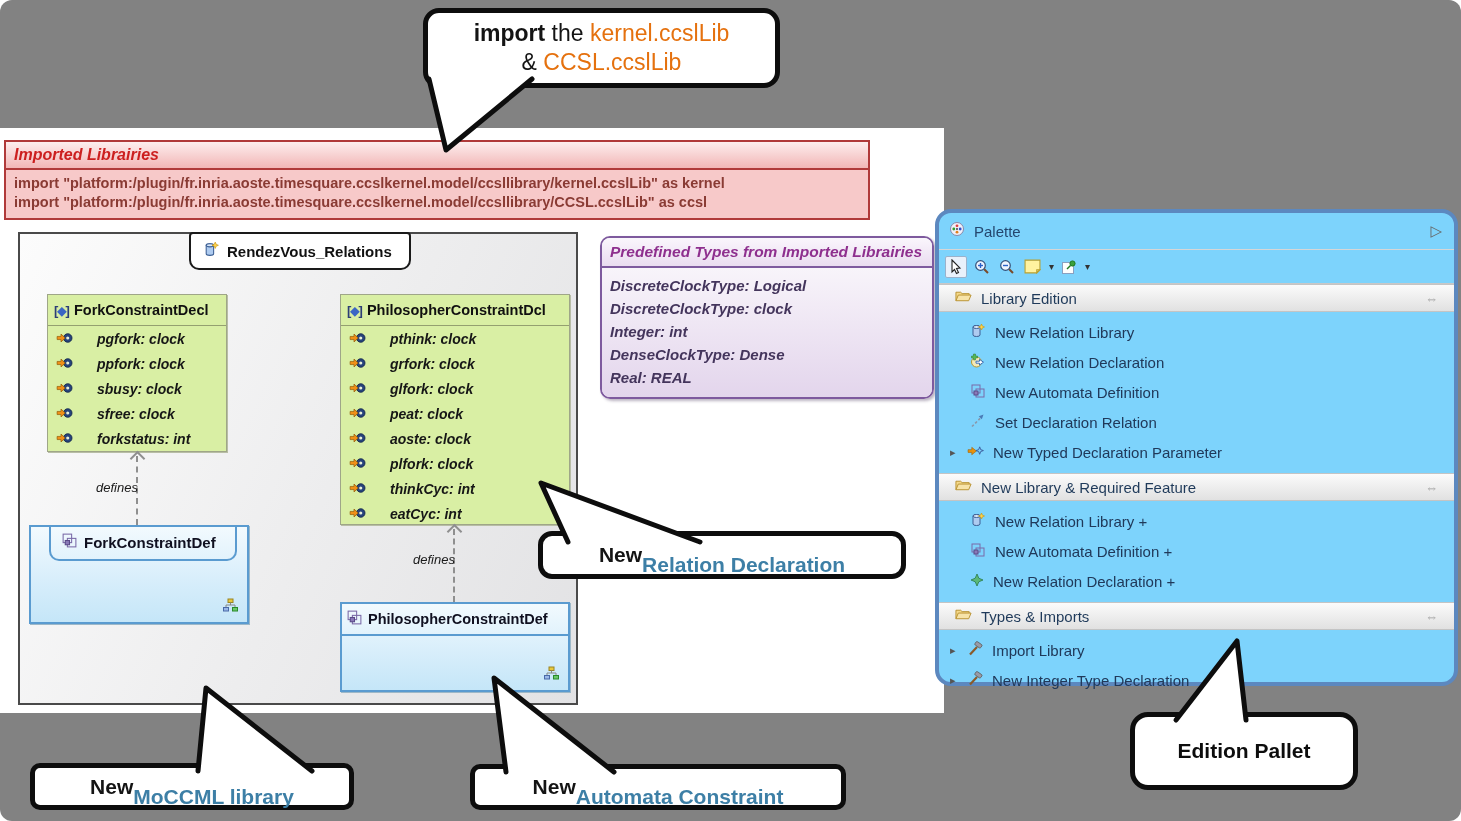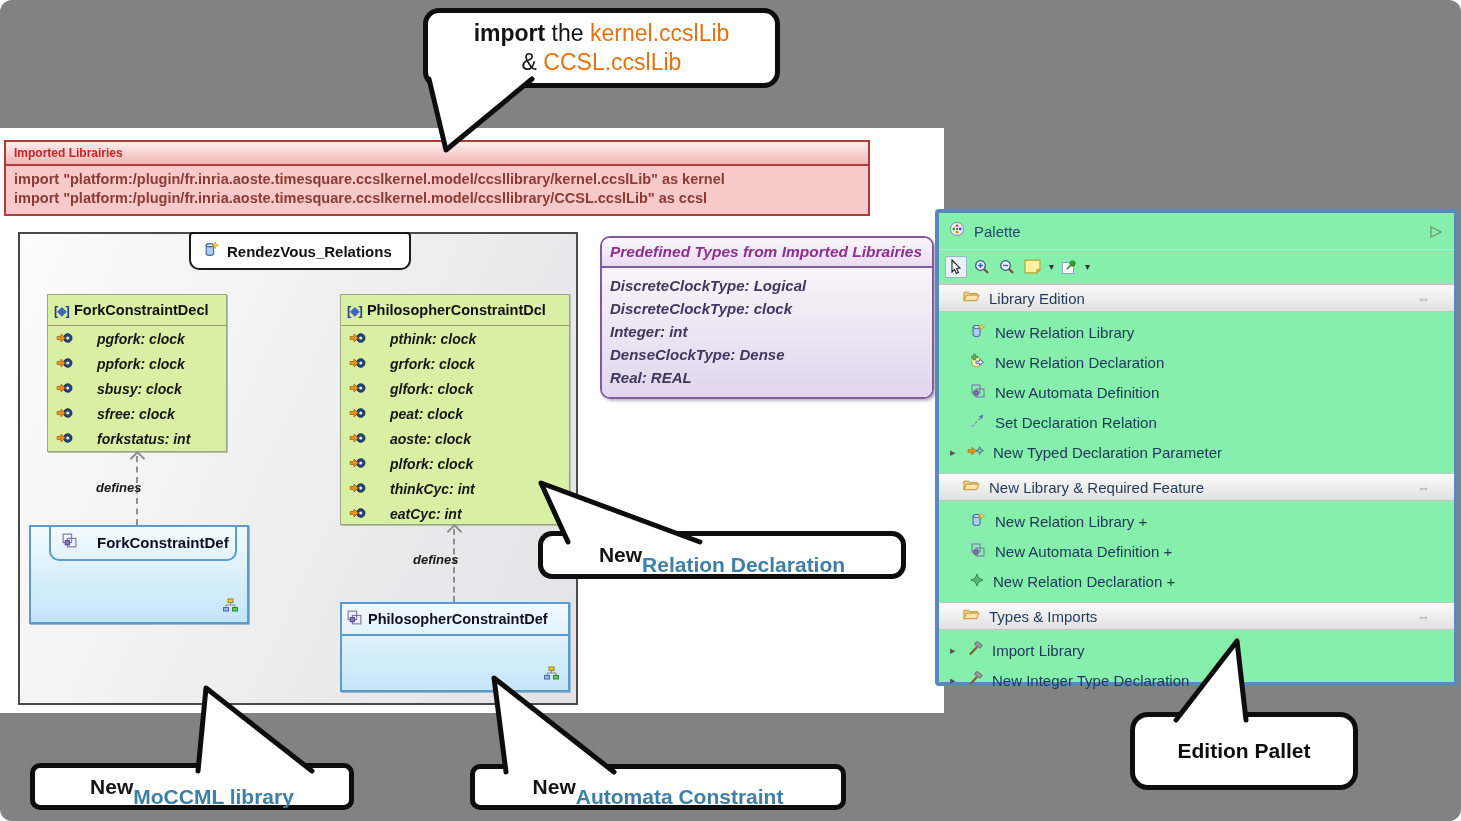--- a/index.html
+++ b/index.html
@@ -4,21 +4,21 @@
 <style>
   html,body{margin:0;padding:0;background:#fff;font-family:"Liberation Sans",sans-serif;}
   .stage{position:relative;width:1461px;height:821px;background:#828282;border-radius:12px;overflow:hidden;}
 
   
   .editor-area{position:absolute;left:0;top:128px;width:944px;height:585px;background:#ffffff;}
 
   
   .imported{position:absolute;left:4px;top:140px;width:866px;z-index:6;}
   .imp-header{border:2px solid #b03a3a;background:linear-gradient(180deg,#fdeeee,#f2b6b6);
-    padding:4px 8px;font-size:12px;font-weight:bold;color:#cc1f1f;}
+    padding:4px 8px;font-size:16px;font-weight:bold;font-style:italic;color:#cc1f1f;}
   .imp-body{border:2px solid #b03a3a;border-top:none;background:#f7c9c9;
     padding:4px 8px 6px 8px;font-size:14.5px;font-weight:bold;color:#8a3b34;line-height:19px;}
 
   
   .dcontainer{position:absolute;left:18px;top:232px;width:560px;height:473px;z-index:5;
     border:2px solid #4a4a4a;background:linear-gradient(115deg,#fcfcfc 0%,#ededee 55%,#e2e2e4 100%);box-sizing:border-box;}
   .dtab{position:absolute;left:169px;top:-2px;width:222px;height:38px;background:#fff;
     border:2px solid #1a1a1a;border-radius:4px 4px 10px 10px;display:flex;align-items:center;gap:7px;
     padding-left:12px;box-sizing:border-box;font-size:15px;font-weight:bold;color:#111;}
 
@@ -33,55 +33,55 @@
   .decl-ic .dmd{color:#3a66c4;font-size:12px;}
   .attr-row{height:25px;display:flex;align-items:center;gap:24px;padding-left:8px;}
   .attr-txt{font-size:14px;font-style:italic;font-weight:600;color:#161616;}
 
   
   .defbox{position:absolute;background:linear-gradient(180deg,#f2fafe 0%,#d8eefb 55%,#c5e6f8 100%);
     border:2px solid #5a9bd0;box-sizing:border-box;box-shadow:1px 1px 0 #9db8c8;}
   .def-fork{left:9px;top:291px;width:220px;height:99px;}
   .def-phil{left:320px;top:368px;width:230px;height:90px;}
   .deftab{position:absolute;left:18px;top:-2px;width:188px;height:36px;border:2px solid #5a9bd0;border-top:none;
-    border-radius:0 0 10px 10px;display:flex;align-items:center;gap:19px;padding-left:10px;box-sizing:border-box;
+    border-radius:0 0 10px 10px;display:flex;align-items:center;gap:6px;padding-left:10px;box-sizing:border-box;
     font-size:15px;font-weight:bold;color:#101020;}
   .defhead{height:30px;display:flex;align-items:center;gap:5px;padding-left:4px;border-bottom:2px solid #5a9bd0;
     font-size:14.5px;font-weight:bold;color:#101020;}
   .treeic{position:absolute;right:8px;bottom:6px;}
 
   
   .dline{position:absolute;width:0;border-left:2px dashed #8f8f8f;}
   .dl1{left:116px;top:222px;height:69px;}
   .dl2{left:433px;top:295px;height:73px;}
   .ahead{position:absolute;width:9px;height:9px;border-left:2px solid #8f8f8f;border-top:2px solid #8f8f8f;
     transform:rotate(45deg);}
   .ah1{left:112px;top:219px;} .ah2{left:429px;top:292px;}
-  .dlabel{position:absolute;font-size:13px;font-style:italic;font-weight:700;color:#1a1a1a;text-align:center;}
+  .dlabel{position:absolute;font-size:13px;font-style:italic;font-weight:400;color:#1a1a1a;text-align:center;}
   .dlab1{left:76px;top:246px;} .dlab2{left:393px;top:318px;}
 
   
   .predef{position:absolute;left:600px;top:236px;width:330px;z-index:6;border:2px solid #7e5a9e;border-radius:10px;
     overflow:hidden;box-shadow:2px 2px 3px rgba(60,40,80,.35);}
   .pd-head{padding:5px 8px;background:linear-gradient(180deg,#faf6fc,#eadcf0);border-bottom:2px solid #7e5a9e;
     font-size:15.5px;font-weight:bold;font-style:italic;color:#8e2f8e;}
   .pd-body{padding:6px 8px 8px 8px;background:linear-gradient(180deg,#f8f4fa,#e3d5ec);
     font-size:15px;font-style:italic;font-weight:600;color:#44355c;line-height:23px;}
 
   
-  .palette{position:absolute;left:935px;top:209px;width:523px;height:477px;z-index:10;background:#86efac;
-    border:4px solid #5c88bf;border-radius:4px;box-sizing:border-box;}
+  .palette{position:absolute;left:935px;top:209px;width:523px;height:477px;z-index:10;background:#7dd3fc;
+    border:4px solid #5c88bf;border-radius:16px;box-sizing:border-box;}
   .pal-header{height:36px;display:flex;align-items:center;padding:0 12px 0 10px;border-bottom:1px solid #d6d6d6;}
   .pal-title{margin-left:9px;font-size:15px;color:#24466e;}
   .pal-collapse{margin-left:auto;font-size:15px;color:#666;}
   .pal-toolbar{height:33px;display:flex;align-items:center;gap:5px;padding:0 6px;border-bottom:1px solid #c8c8c8;}
   .tool{display:flex;align-items:center;justify-content:center;padding:2px;}
   .tool-sel{border:1px solid #9ab2cc;background:#e9f1fb;border-radius:2px;}
   .tcaret{font-size:10px;color:#333;margin-left:1px;}
-  .pal-section{height:26px;display:flex;align-items:center;padding:0 24px;
+  .pal-section{height:26px;display:flex;align-items:center;padding:0 16px;
     background:linear-gradient(180deg,#fbfbfb,#e1e1e1);border-top:1px solid #c4c4c4;border-bottom:1px solid #c4c4c4;}
   .sec-label{margin-left:9px;font-size:15px;color:#1f3a5a;}
   .sec-pin{margin-left:auto;font-size:13px;color:#9a9a9a;}
   .pal-group{padding:5px 0 6px 0;}
   .pal-item{height:30px;display:flex;align-items:center;gap:9px;padding-left:31px;font-size:15px;color:#20395a;}
   .pal-item.expandable{padding-left:11px;}
   .expander{font-size:11px;color:#555;width:8px;}
 
   
   .callout{position:absolute;background:#fff;border:5px solid #0d0d0d;z-index:55;display:flex;

